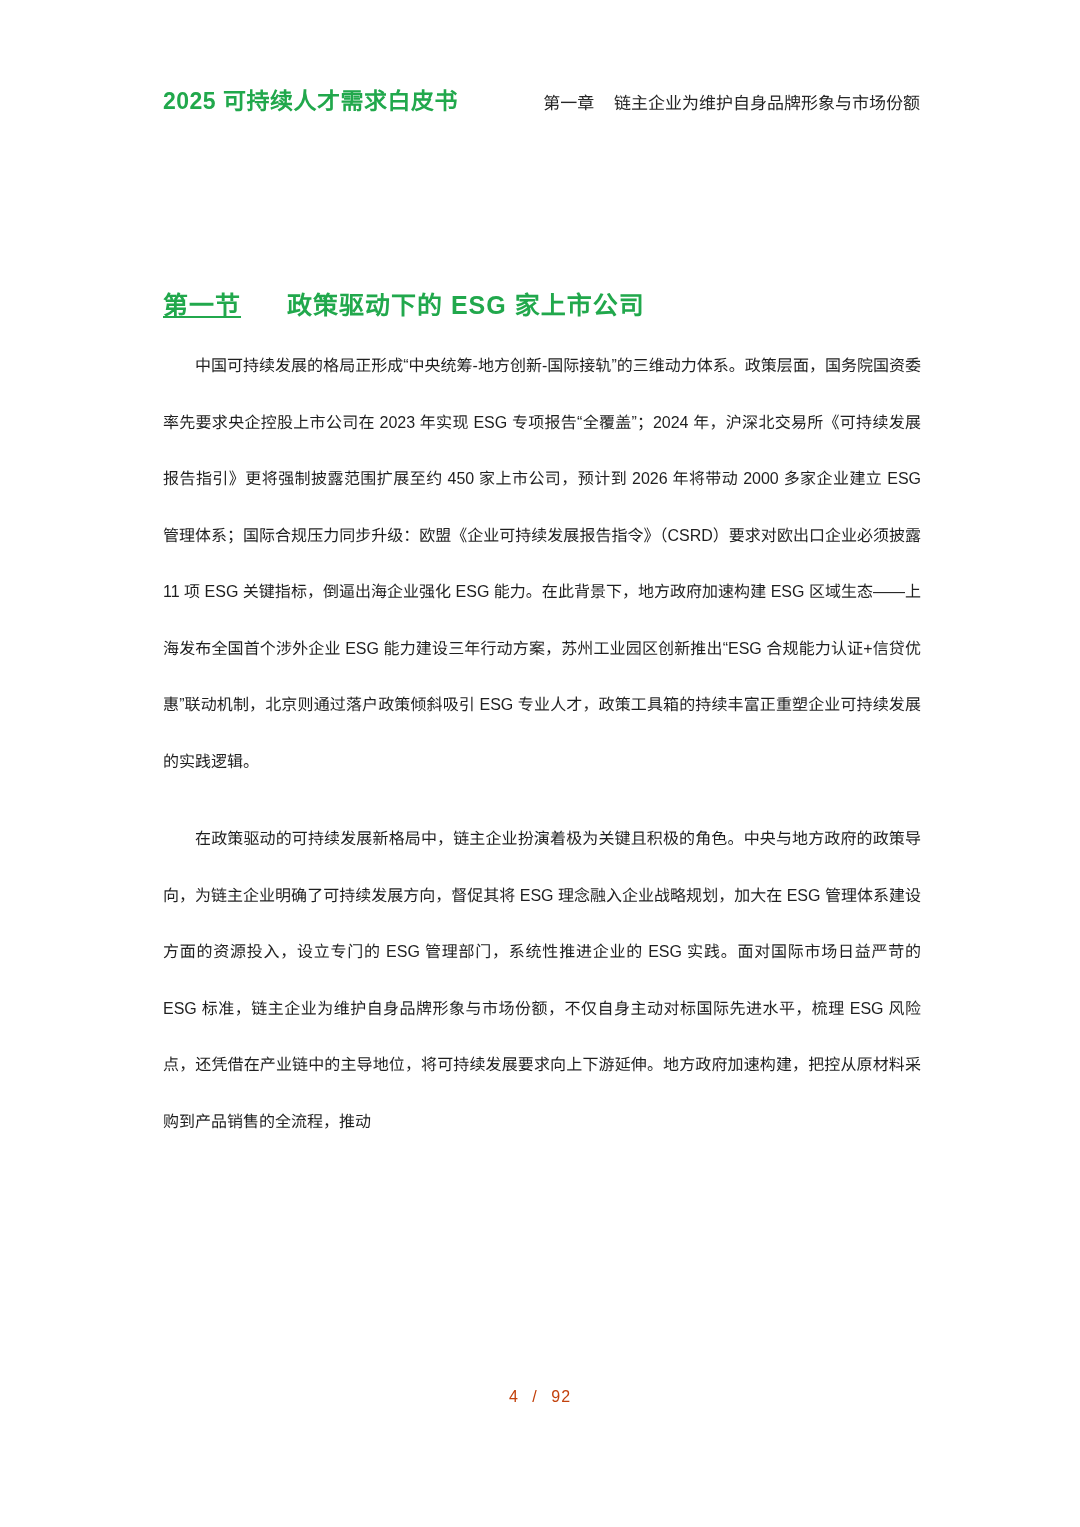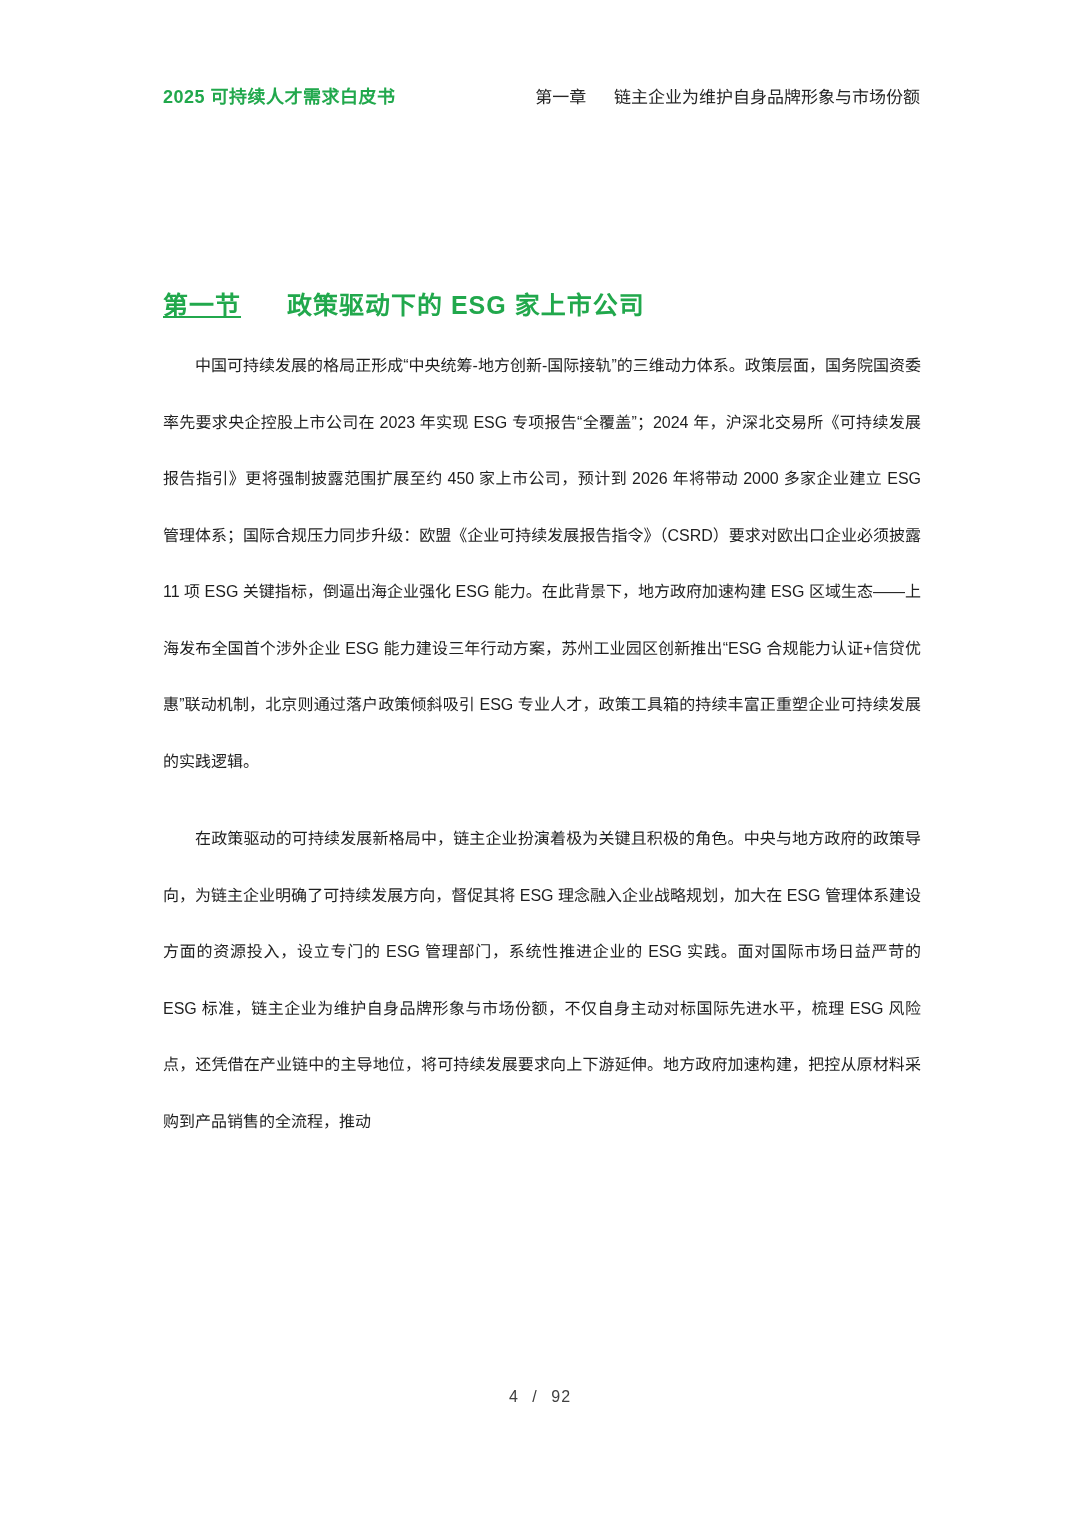--- a/index.html
+++ b/index.html
@@ -23,31 +23,31 @@
     top: 82px;
     left: 163px;
     right: 160px;
     display: flex;
     justify-content: space-between;
     align-items: baseline;
   }
   .book-title {
     color: #21a84c;
     font-weight: bold;
-    font-size: 18px;
+    font-size: 23px;
     letter-spacing: 0.5px;
     white-space: nowrap;
   }
   .chapter-ref {
     color: #262626;
     font-size: 17px;
     white-space: nowrap;
   }
   .chapter-ref .chapter-label {
-    margin-right: 23px;
+    margin-right: 15px;
     text-align: center;
   }
   
   .section-heading {
     position: absolute;
     top: 268px;
     left: 163px;
     color: #21a84c;
     font-weight: bold;
     font-size: 25px;
@@ -73,21 +73,21 @@
     margin: 0 0 21px 0;
     text-indent: 2em;
   }
   
   .page-footer {
     position: absolute;
     left: 0;
     right: 0;
     top: 1388px;
     text-align: center;
-    color: #404040;
+    color: #c2410c;
     font-size: 16px;
     letter-spacing: 1px;
   }
   .page-footer .sep {
     margin: 0 8px;
   }
 </style>
 </head>
 <body>
 

